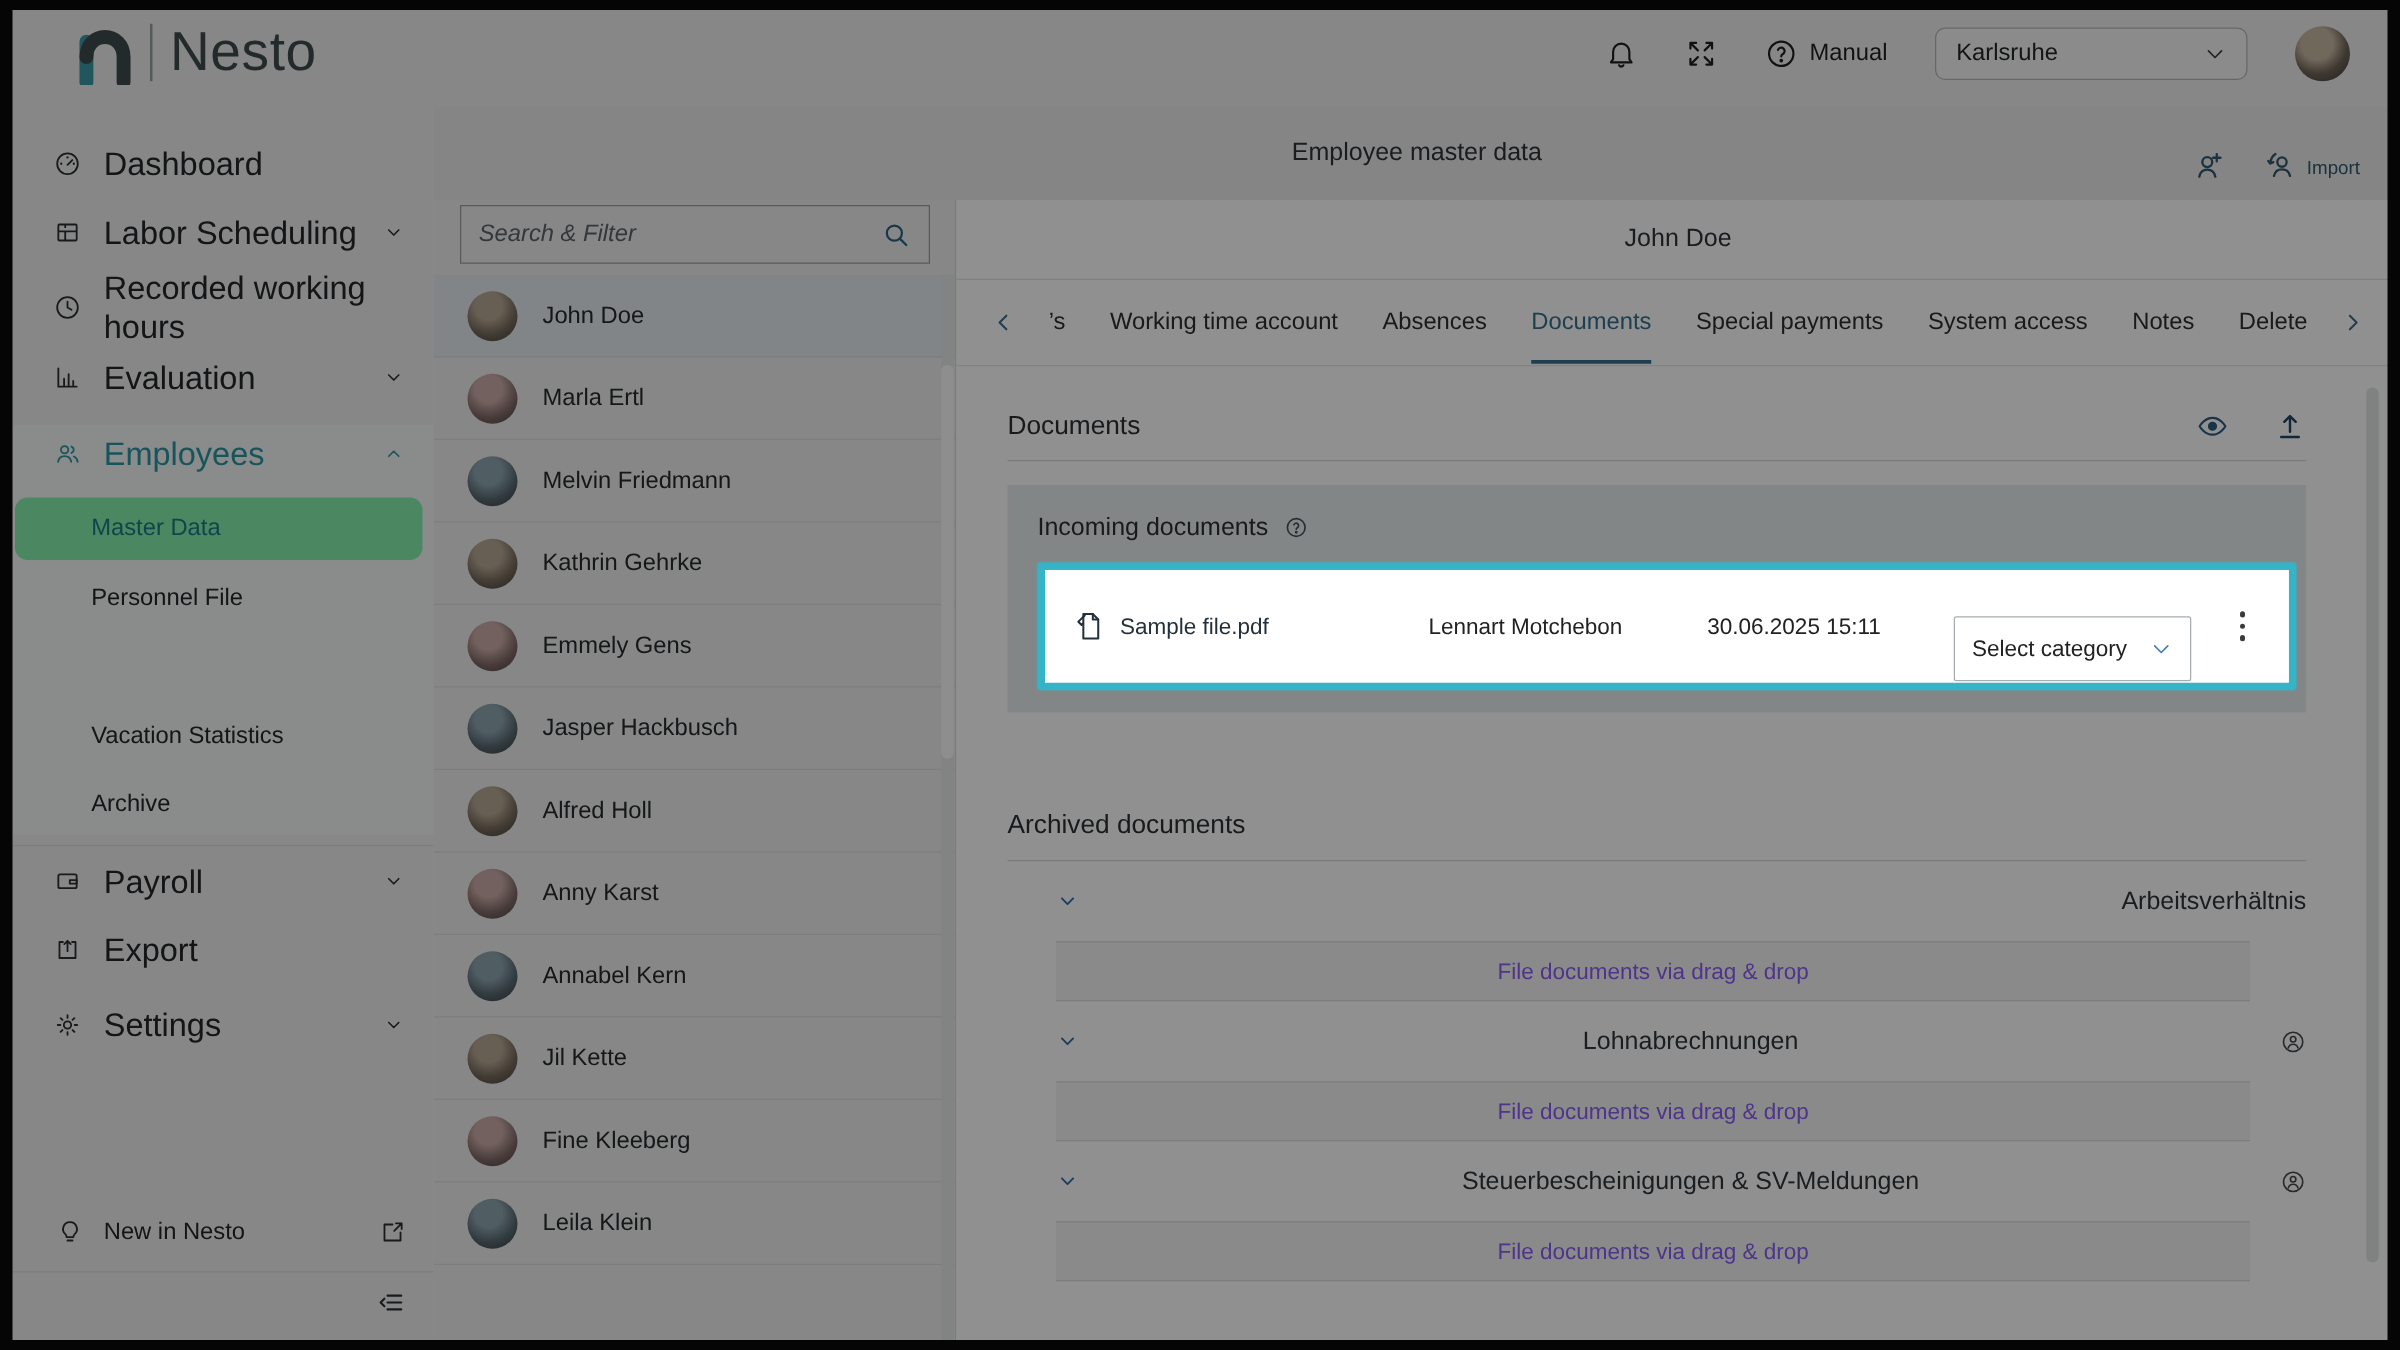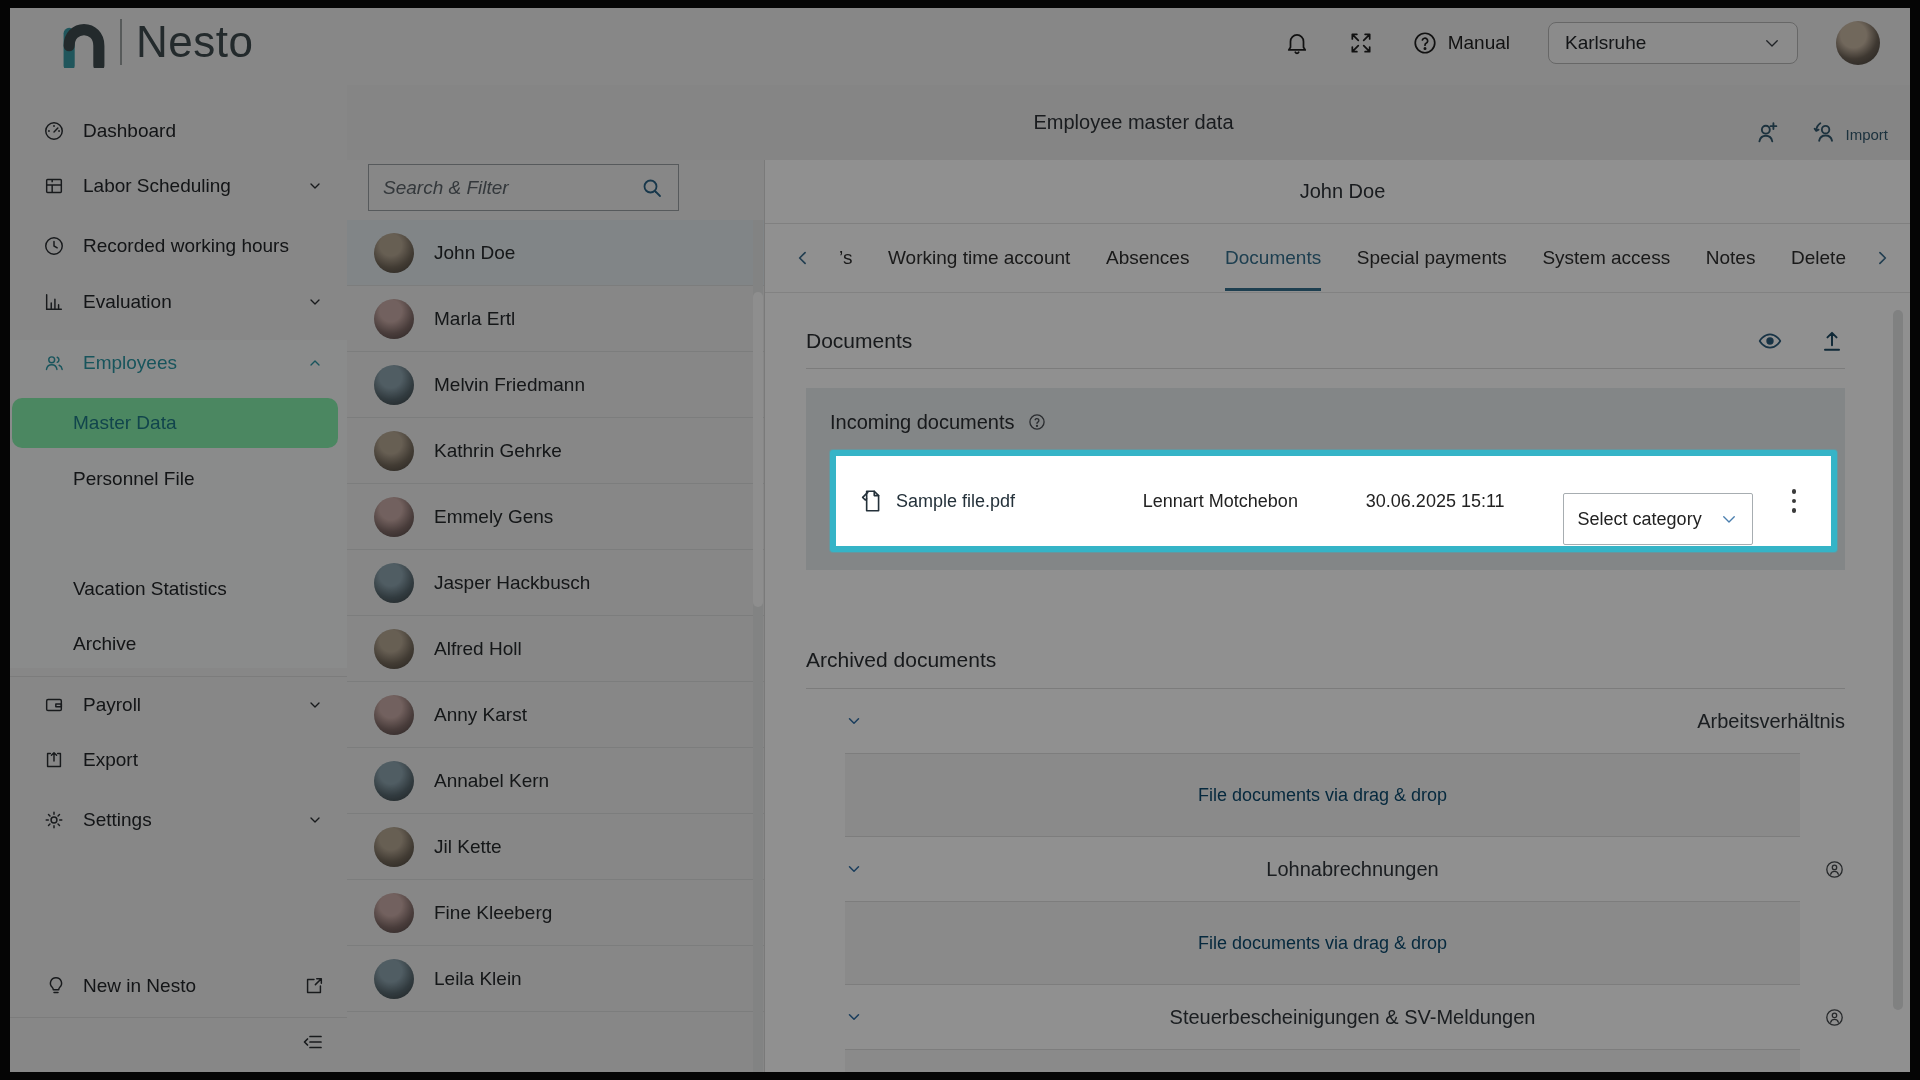--- a/index.html
+++ b/index.html
@@ -25,21 +25,21 @@
     display:flex; align-items:center; justify-content:space-between; padding:0 16px; font-size:19px; cursor:pointer;
   }
   .avatar-top { width:44px; height:44px; border-radius:50%;
     background: radial-gradient(circle at 40% 32%, #c9b8a4 0 32%, #6f6458 60%, #3c3834 100%); }
 
   
   .sidebar { position:absolute; left:0; top:85px; width:347px; bottom:0; background:#f0f0f0; }
   .emp-group-bg { position:absolute; left:0; top:255px; width:100%; height:328px; background:#f5f6f6; }
   .side-row { position:absolute; left:0; width:100%; height:44px; display:flex; align-items:center; padding:0 24px 0 43px; cursor:pointer; }
   .side-row .s-icon { width:22px; height:22px; color:#2b2f33; flex:0 0 22px; }
-  .side-row .s-label { margin-left:18px; font-size:19px; color:#232629; }
+  .side-row .s-label { margin-left:18px; font-size:26px; color:#232629; }
   .side-row .s-chev { margin-left:auto; width:16px; height:16px; color:#2b2f33; }
   .side-row.teal .s-icon, .side-row.teal .s-label, .side-row.teal .s-chev { color:#2b96a3; }
   .sub-row { position:absolute; left:0; width:100%; height:44px; display:flex; align-items:center; padding-left:73px; font-size:19px; color:#232629; cursor:pointer; }
   .pill { position:absolute; left:12px; right:9px; height:50px; border-radius:10px; background:#86efac; }
   .pill-label { position:absolute; left:61px; top:0; height:50px; display:flex; align-items:center; font-size:19px; color:#1f7a87; }
   .side-divider { position:absolute; left:0; width:100%; height:1px; background:#dcdcdc; }
   .side-footer-row { position:absolute; left:0; width:100%; height:46px; display:flex; align-items:center; padding:0 22px 0 45px; cursor:pointer; }
   .side-footer-row .s-label { margin-left:16px; font-size:19px; }
   .collapse-row { position:absolute; right:22px; display:flex; }
 
@@ -47,21 +47,21 @@
   .main { position:absolute; left:347px; top:85px; right:0; bottom:0; background:#fafafa; }
   .main-header { position:absolute; left:0; top:0; right:0; height:75px; background:#ececec; }
   .main-title { position:absolute; left:0; right:0; top:0; height:75px; display:flex; align-items:center; justify-content:center; font-size:20px; color:#2e3338; }
   .main-header-actions { position:absolute; right:32px; top:0; height:75px; display:flex; align-items:center; gap:30px; }
   .mh-btn { display:flex; align-items:end; gap:6px; color:#33596e; cursor:pointer;margin-top:18px; }
   .mh-btn svg { width:28px; height:28px; }
   .mh-btn .mh-label { font-size:15px; padding-bottom:3px; }
 
   
   .list-panel { position:absolute; left:0; top:75px; width:418px; bottom:0; background:#eff0f0; border-right:1px solid #d9d9d9; }
-  .search-box { position:absolute; left:21px; top:4px; width:311px; height:47px; border:1px solid #9aa0a3; background:#eff0f0;
+  .search-box { position:absolute; left:21px; top:4px; width:376px; height:47px; border:1px solid #9aa0a3; background:#eff0f0;
     display:flex; align-items:center; padding:0 14px; }
   .search-box input { flex:1; border:none; outline:none; background:transparent; font-style:italic; font-size:19px; color:#40464b; font-family:inherit; }
   .search-box input::placeholder { color:#5d646a; font-style:italic; }
   .search-box svg { width:24px; height:24px; color:#2a6285; }
   .emp-rows { position:absolute; left:0; top:60px; right:0; bottom:0; overflow:hidden; }
   .emp-row { height:66px; display:flex; align-items:center; padding-left:27px; border-bottom:1px solid #dcdddd; cursor:pointer; }
   .emp-row.selected { background:#e4ecef; }
   .emp-avatar { width:40px; height:40px; border-radius:50%; flex:0 0 40px;
     background: radial-gradient(circle at 42% 30%, #b7a894 0 30%, #756a5c 62%, #413c36 100%); }
   .emp-row:nth-child(3n) .emp-avatar { filter:hue-rotate(160deg) brightness(.95); }
@@ -103,22 +103,22 @@
   .cat-select svg { width:18px; height:18px; color:#4a7eae; }
   .kebab { margin-left:26px; width:36px; height:52px; display:flex; flex-direction:column; align-items:center; justify-content:center; gap:5px; cursor:pointer; }
   .kebab i { width:4.5px; height:4.5px; border-radius:50%; background:#3a3a3a; }
 
   .archived-head { margin-top:78px; font-size:21px; font-weight:400; color:#2b2f33; }
   .archived-divider { margin-top:16px; height:1px; background:#dcdcdc; }
   .cat-row { height:64px; display:flex; align-items:center; padding-left:39px; cursor:pointer;justify-content:space-between; }
   .cat-chev { width:18px; height:18px; color:#2e6da4; flex:0 0 18px; }
   .cat-label { margin-left:30px; font-size:20px; font-weight:500; color:#30363b; }
   .restricted-icon { margin-left:12px; width:21px; height:21px; color:#45494d; }
-  .dropzone { margin-left:39px; margin-right:45px; height:84px; background:#f4f5f5; border-top:1px solid #ddd; border-bottom:1px solid #ddd;
-    display:flex; align-items:center; justify-content:center; font-size:18px; color:#0c4a6e; cursor:pointer; }
+  .dropzone { margin-left:39px; margin-right:45px; height:48px; background:#f4f5f5; border-top:1px solid #ddd; border-bottom:1px solid #ddd;
+    display:flex; align-items:center; justify-content:center; font-size:18px; color:#8b5cf6; cursor:pointer; }
   .detail-scroll-thumb { position:absolute; right:17px; top:150px; width:10px; height:700px; border-radius:5px; background:#e3e4e5; cursor:pointer; }
 
   
   .dim { position:absolute; inset:0; background:rgba(0,0,0,0.435); z-index:100; pointer-events:none; }
   .frame { position:absolute; inset:0; border:10px solid #050505; border-top-width:8px; border-bottom-width:8px; z-index:300; pointer-events:none; }
 
   svg { display:block; }
 </style>
 </head>
 <body>

